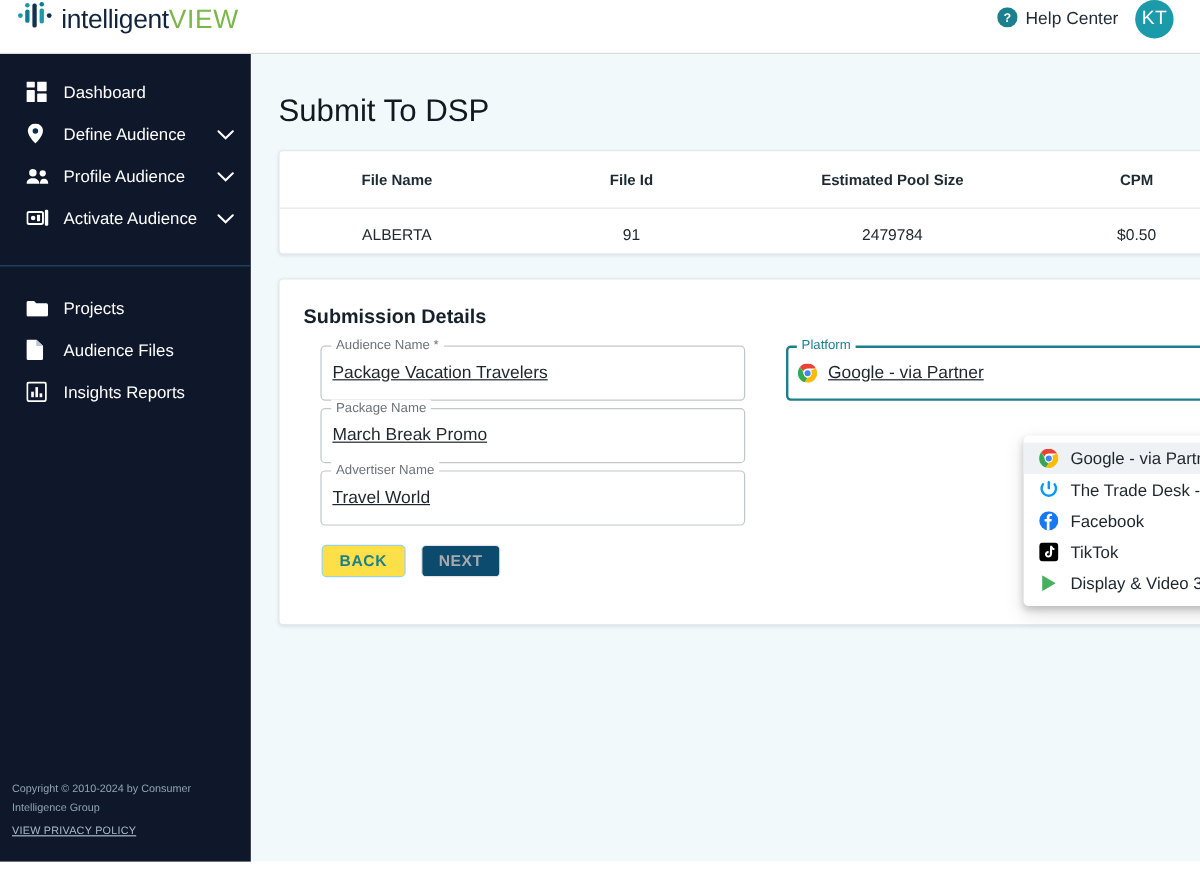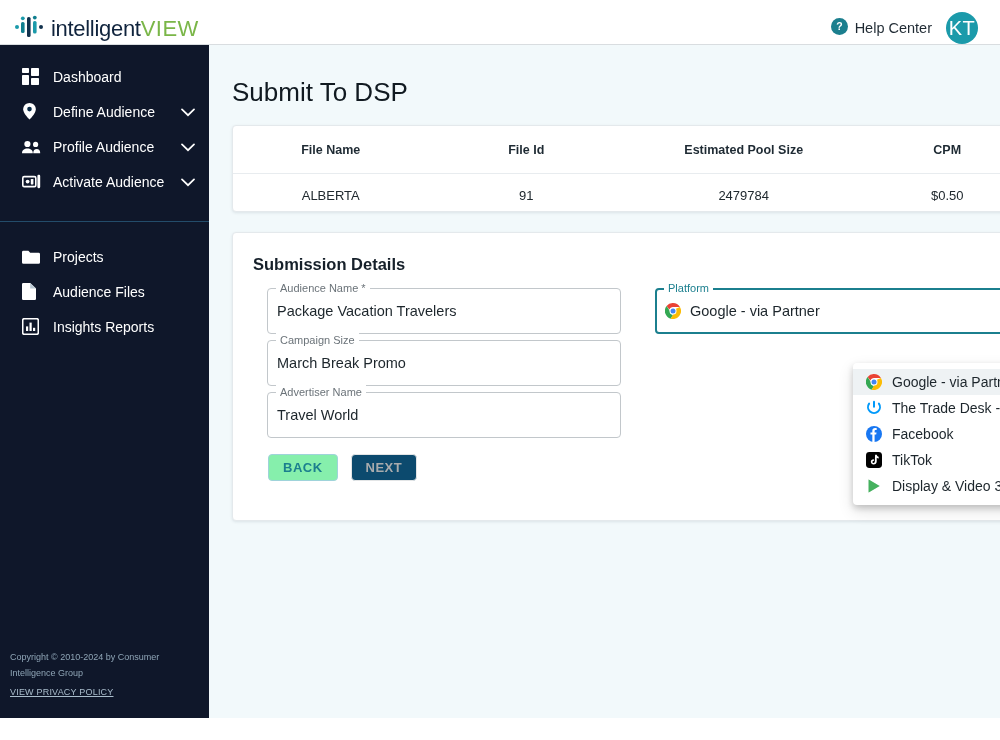--- a/index.html
+++ b/index.html
@@ -11,21 +11,21 @@
     overflow: hidden;
   }
   #app { position: relative; width: 1000px; height: 740px; }
 
   
   .header {
     position: absolute; top: 0; left: 0;
     width: 1000px; height: 45px;
     background: #ffffff;
     border-bottom: 1px solid #d9dde0;
-    display: flex; align-items: flex-end;
+    display: flex; align-items: flex-start;
     z-index: 30;
   }
   .logo-wrap {
     display: flex; align-items: center;
     margin-left: 14px; gap: 7px;
   }
   .logo-mark { display: block; }
   .logo-text {
     font-size: 22px; letter-spacing: -0.3px;
     display: flex; align-items: baseline;
@@ -38,21 +38,21 @@
     gap: 14px; margin-right: 22px;
   }
   .help-link {
     display: flex; align-items: center; gap: 7px;
     color: #1f2a33; font-size: 14.5px; cursor: pointer;
   }
   .avatar {
     width: 32px; height: 32px; border-radius: 50%;
     background: #1b9aaa; color: #ffffff;
     display: flex; align-items: center; justify-content: center;
-    font-size: 20px; letter-spacing: 0.4px; cursor: pointer;
+    font-size: 16px; letter-spacing: 0.4px; cursor: pointer;
   }
 
   
   .sidebar {
     position: absolute; top: 45px; left: 0;
     width: 209px; height: 673px;
     background: #0f172a;
     z-index: 20;
   }
   .nav-group-top { padding-top: 14px; }
@@ -154,34 +154,34 @@
     position: absolute; left: 9px; top: -7px;
     background: #ffffff; padding: 0 4px;
     font-size: 11px; color: #6b7379; line-height: 14px;
     white-space: nowrap;
   }
   .field.focused .legend { color: #1b7f8e; }
   .field .value {
     position: absolute; left: 10px; right: 10px; top: 0; bottom: 0;
     display: flex; align-items: center;
     font-size: 14.5px; color: #1d262c;
-    gap: 9px; cursor: text;
+    gap: 9px; cursor: text; text-decoration: underline;
   }
   .field .value .brand-icon { flex: 0 0 16px; display: flex; }
 
   
   .btn-row { display: flex; gap: 13px; margin-top: 16px; margin-left: 1px; }
   .btn {
     font-size: 13px; letter-spacing: 0.5px; font-weight: bold;
     padding: 0 14px; height: 27px; border-radius: 4px;
     display: inline-flex; align-items: center; justify-content: center;
     cursor: pointer;
   }
   .btn-back {
-    color: #1b7f8e; background: #86efac;
+    color: #1b7f8e; background: #fde047;
     border: 1px solid #9fd3da;
   }
   .btn-next {
     color: #a8abad; background: #0c4a6e;
     border: 1px solid #e3e5e6; cursor: default;
   }
 
   
   .dropdown {
     position: absolute; left: 644px; top: 318px;
@@ -383,21 +383,21 @@
         <div class="form-col">
 
           <div class="field">
             <span class="outline"></span>
             <span class="legend">Audience Name *</span>
             <span class="value">Package Vacation Travelers</span>
           </div>
 
           <div class="field">
             <span class="outline"></span>
-            <span class="legend">Campaign Size</span>
+            <span class="legend">Package Name</span>
             <span class="value">March Break Promo</span>
           </div>
 
           <div class="field">
             <span class="outline"></span>
             <span class="legend">Advertiser Name</span>
             <span class="value">Travel World</span>
           </div>
 
           <div class="btn-row">

